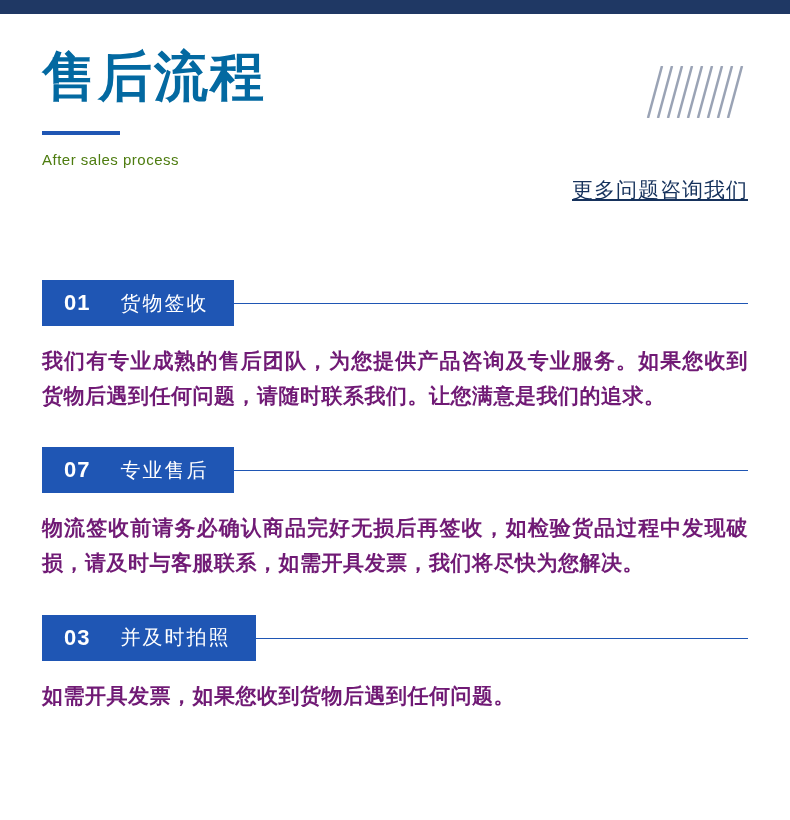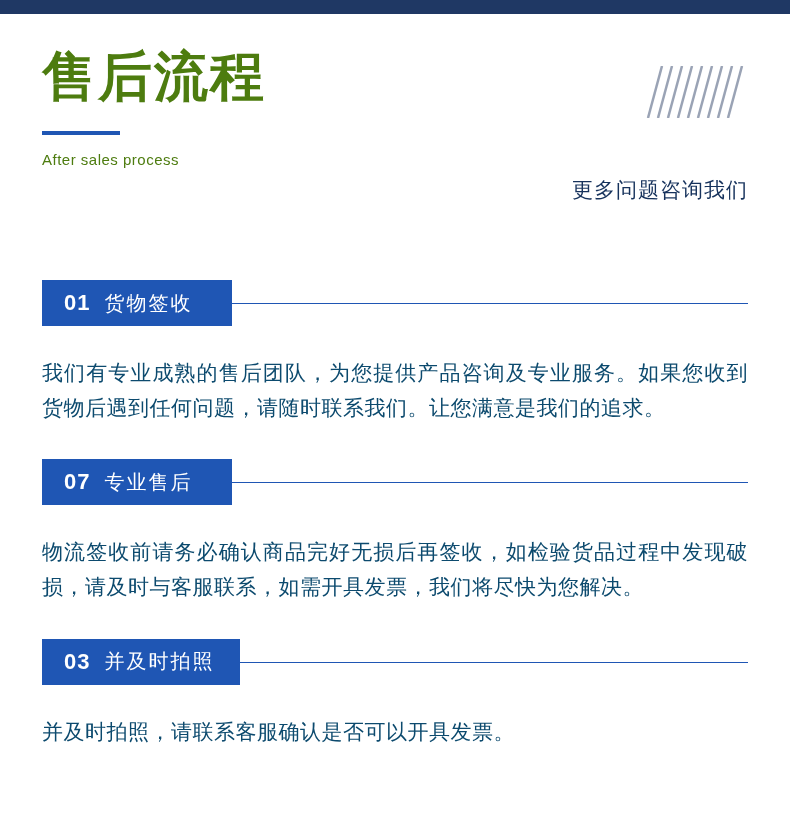--- a/index.html
+++ b/index.html
@@ -31,21 +31,21 @@
   .header {
     position: absolute;
     top: 48px;
     left: 42px;
     width: 706px;
   }
   .title {
     font-size: 54px;
     font-weight: bold;
     letter-spacing: 2px;
-    color: #4d7c0f;
+    color: #0369a1;
     line-height: 1.05;
     margin: 0;
   }
   .title-rule {
     margin-top: 26px;
     width: 78px;
     height: 4px;
     background: #1f56b4;
   }
   .subtitle {
@@ -61,20 +61,21 @@
     width: 108px;
     height: 52px;
   }
   .consult {
     position: absolute;
     top: 176px;
     right: 42px;
     font-size: 21px;
     color: #16325c;
     letter-spacing: 1px;
+    text-decoration: underline;
   }
   .sections {
     position: absolute;
     top: 280px;
     left: 42px;
     width: 706px;
   }
   .section {
     position: relative;
     margin-bottom: 34px;
@@ -101,33 +102,34 @@
     color: #ffffff;
     display: flex;
     align-items: center;
     padding: 0 26px 0 22px;
     box-sizing: border-box;
   }
   .sec-num {
     font-size: 22px;
     font-weight: bold;
     letter-spacing: 1px;
-    margin-right: 14px;
+    margin-right: 30px;
   }
   .sec-name {
     font-size: 20px;
     letter-spacing: 2px;
   }
   .sec-body {
-    margin-top: 30px;
+    margin-top: 18px;
     font-size: 21px;
     line-height: 1.65;
-    color: #0c4a6e;
+    color: #701a75;
     letter-spacing: 0.5px;
     text-align: justify;
+    font-weight: bold;
   }
 </style>
 </head>
 <body>
 
 <div class="page">
 
   <div class="top-bar"></div>
 
   <div class="header">
@@ -179,17 +181,17 @@
     </div>
 
     <div class="section">
       <div class="sec-head">
         <div class="sec-line"></div>
         <div class="sec-tag">
           <span class="sec-num">03</span>
           <span class="sec-name">并及时拍照</span>
         </div>
       </div>
-      <div class="sec-body">并及时拍照，请联系客服确认是否可以开具发票。</div>
+      <div class="sec-body">如需开具发票，如果您收到货物后遇到任何问题。</div>
     </div>
 
   </div>
 </div>
 
 </body></html>

